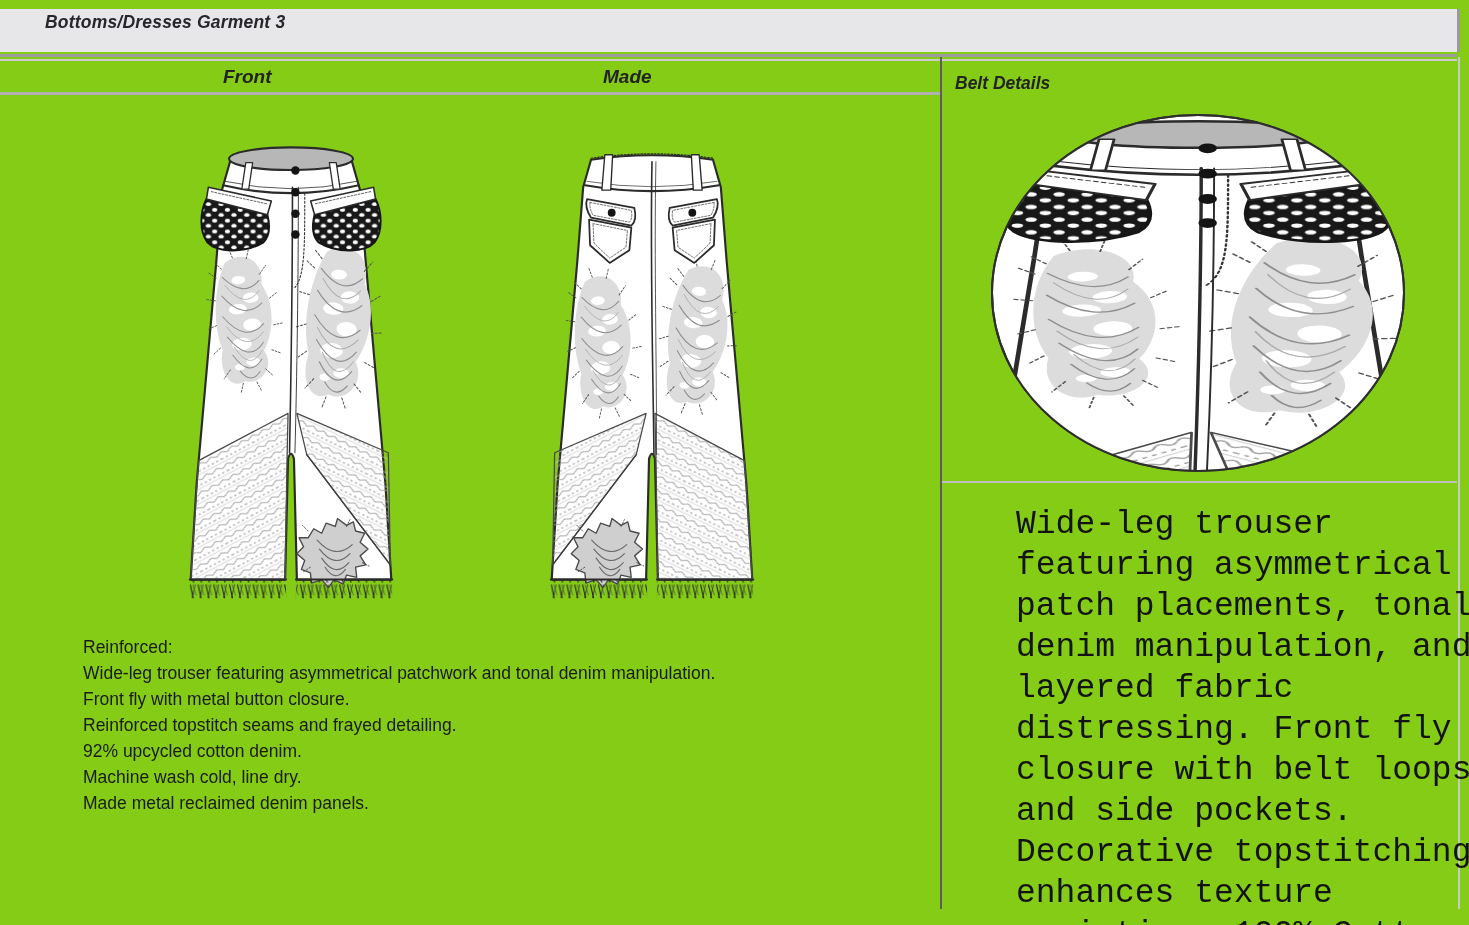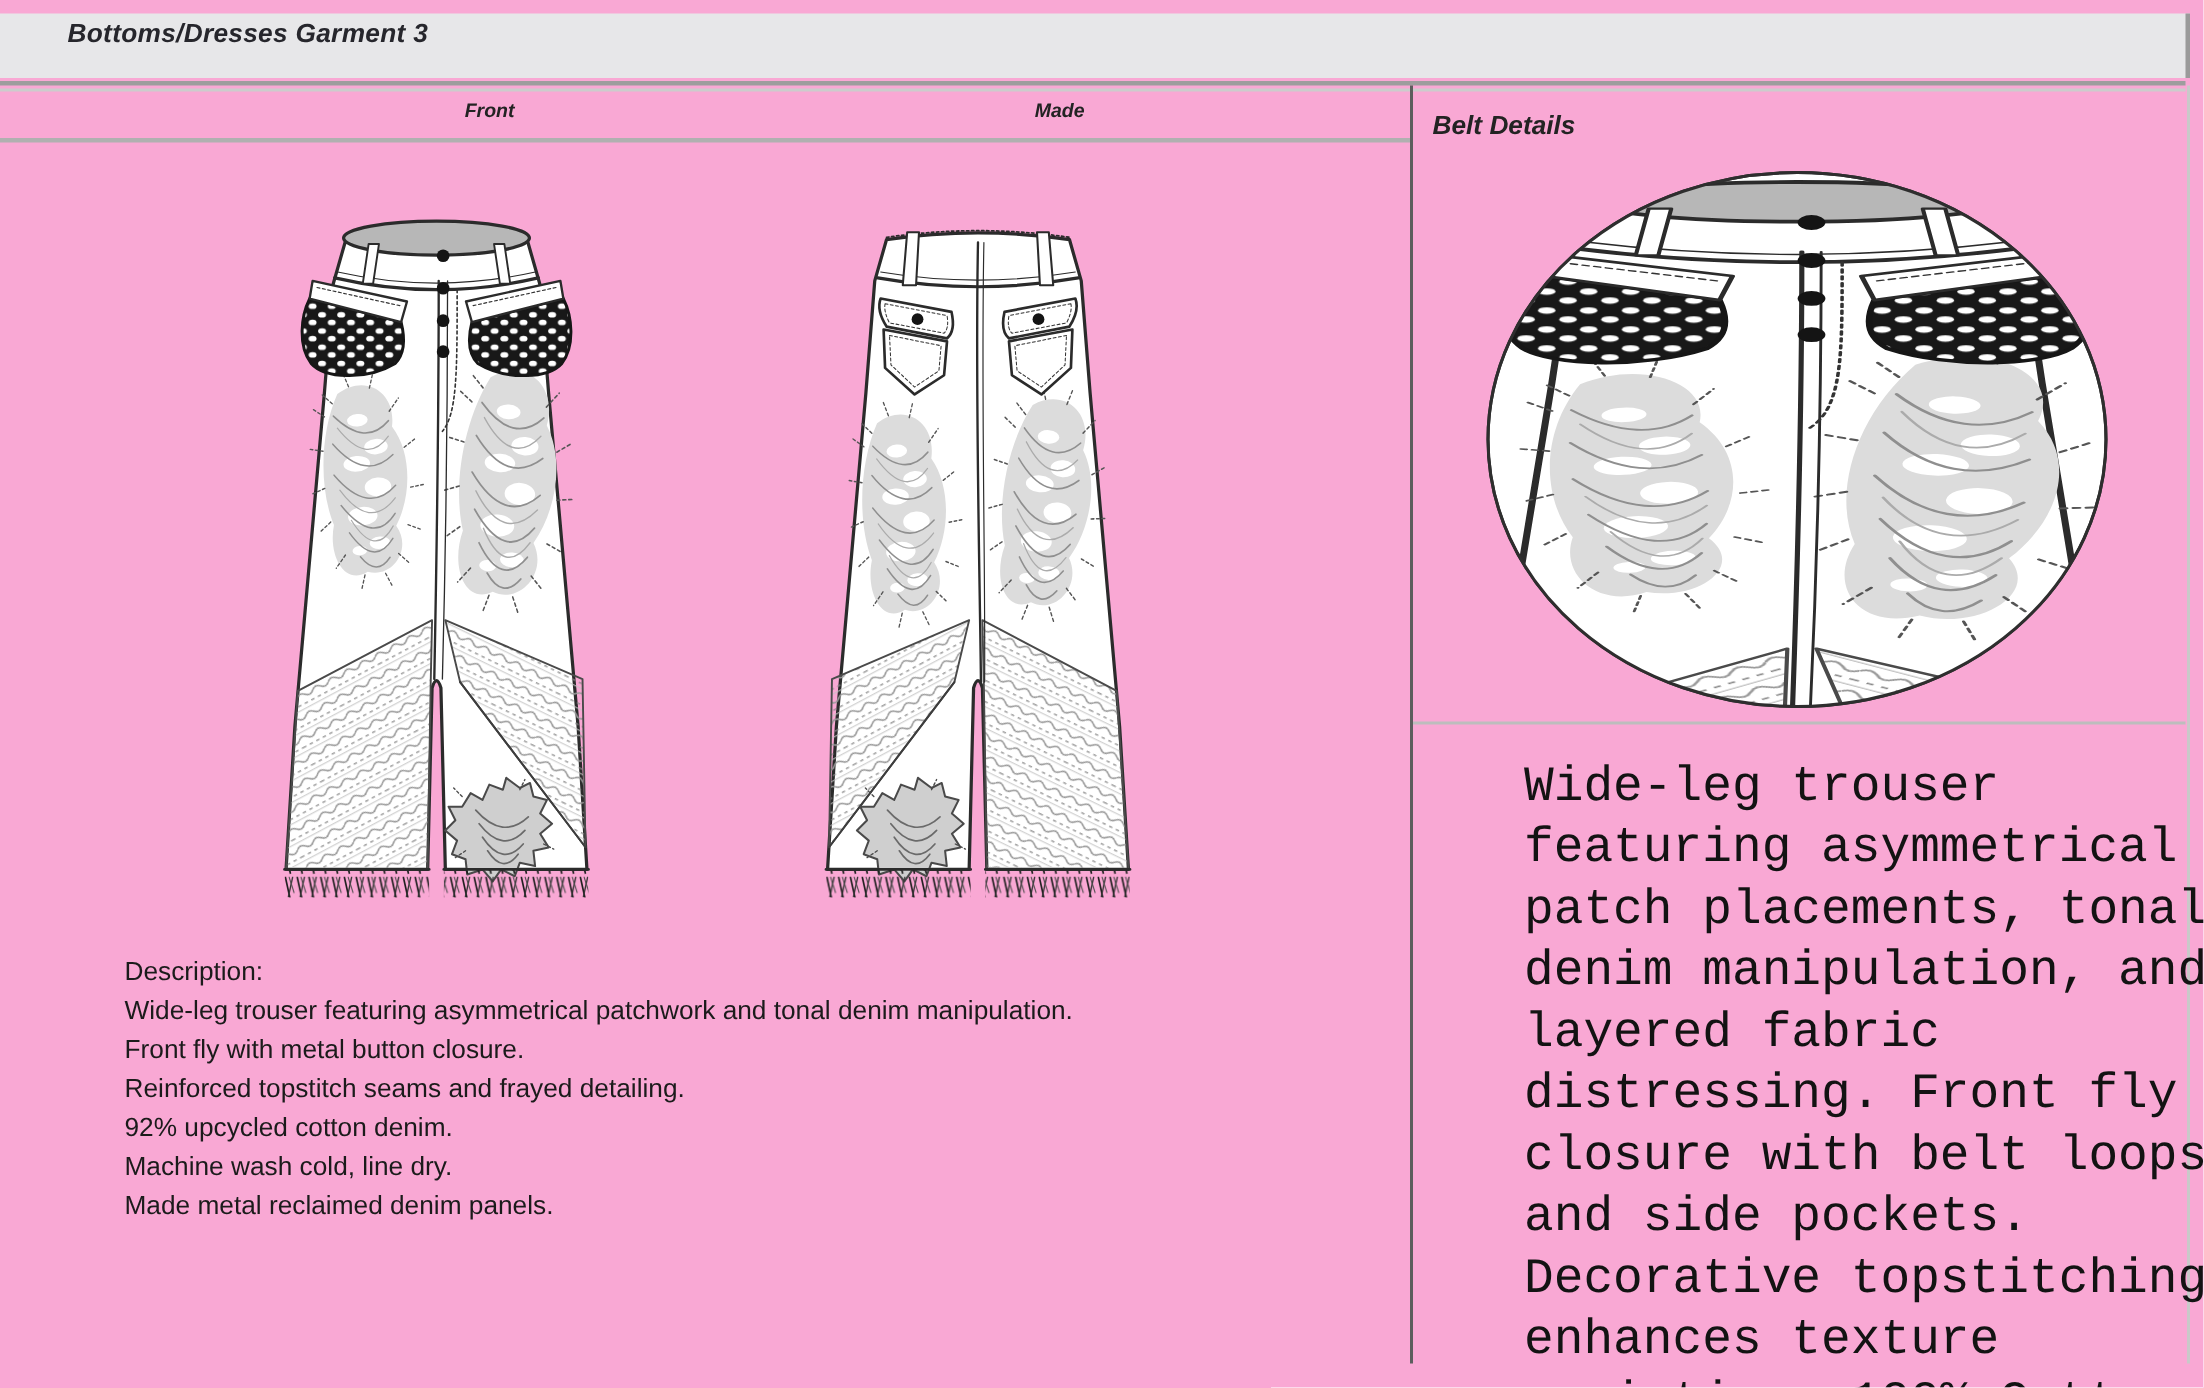--- a/index.html
+++ b/index.html
@@ -1,29 +1,29 @@
 <!DOCTYPE html>
 <html><head>
 <meta charset="utf-8">
 <style>
   html,body{margin:0;padding:0;background:#fff;}
-  .page{position:relative;width:1469px;height:925px;background:#f9a8d4;overflow:hidden;
+  .page{position:relative;width:1469px;height:925px;background:#84cc16;overflow:hidden;
         font-family:"Liberation Sans",sans-serif;color:#222;}
   .header-bar{position:absolute;left:0;top:9px;width:1457px;height:43px;background:#e7e7e9;
               border-right:3px solid #9a9a9a;}
   .header-title{position:absolute;left:45px;top:12px;font-size:17.5px;font-weight:bold;
                 font-style:italic;color:#26262c;letter-spacing:.2px;}
   .rule{position:absolute;background:#b5b5b5;}
   .rule-a{left:0;top:54px;width:1457px;height:2.5px;background:#9d9d9d;}
   .rule-b{left:0;top:59px;width:1457px;height:2px;background:#cccccc;}
   .rule-left{left:0;top:92px;width:941px;height:2.5px;background:#b0b0b0;}
   .rule-zoom{left:942px;top:481px;width:515px;height:2px;background:#bdbdbd;}
   .vdiv{position:absolute;left:940px;top:57px;width:2px;height:852px;background:#5d5d5d;}
   .vborder{position:absolute;left:1458px;top:57px;width:2px;height:852px;background:#c9c9c9;}
-  .view-label{position:absolute;top:66px;width:120px;text-align:right;font-size:13px;
+  .view-label{position:absolute;top:66px;width:120px;text-align:left;font-size:19px;
               font-weight:bold;font-style:italic;color:#232323;}
   .label-front{left:223px;}
   .label-back{left:603px;}
   .zoom-title{position:absolute;left:955px;top:73px;font-size:17.5px;font-weight:bold;
               font-style:italic;color:#232323;}
   .garment{position:absolute;}
   .desc-block{position:absolute;left:83px;top:634px;font-size:17.5px;line-height:26px;color:#1b1b1b;}
   .zoom-desc{position:absolute;left:1016px;top:504px;width:478px;font-family:Liberation Mono, monospace;
              font-size:33px;line-height:41px;color:#131313;}
   svg{display:block;}
@@ -225,21 +225,21 @@
   <svg class="garment" style="left:988px;top:111px" width="420" height="365" viewBox="0 0 420 365">
     <ellipse cx="210" cy="182" rx="206" ry="178" fill="#fff" stroke="#2e2e2e" stroke-width="2"></ellipse>
     <g clip-path="url(#zoomClip)">
       <use href="#frontArt" transform="translate(-48,4) scale(2.15,1.15)"></use>
     </g>
     <ellipse cx="210" cy="182" rx="206" ry="178" fill="none" stroke="#2e2e2e" stroke-width="2"></ellipse>
   </svg>
   <div class="zoom-desc">Wide-leg trouser featuring asymmetrical patch placements, tonal denim manipulation, and layered fabric distressing. Front fly closure with belt loops and side pockets. Decorative topstitching enhances texture variation. 100% Cotton, reclaimed denim blend.</div>
 
   <div class="desc-block">
-    <div>Description:</div>
+    <div>Reinforced:</div>
     <div>Wide-leg trouser featuring asymmetrical patchwork and tonal denim manipulation.</div>
     <div>Front fly with metal button closure.</div>
     <div>Reinforced topstitch seams and frayed detailing.</div>
     <div>92% upcycled cotton denim.</div>
     <div>Machine wash cold, line dry.</div>
     <div>Made metal reclaimed denim panels.</div>
   </div>
 
 </div>
 

